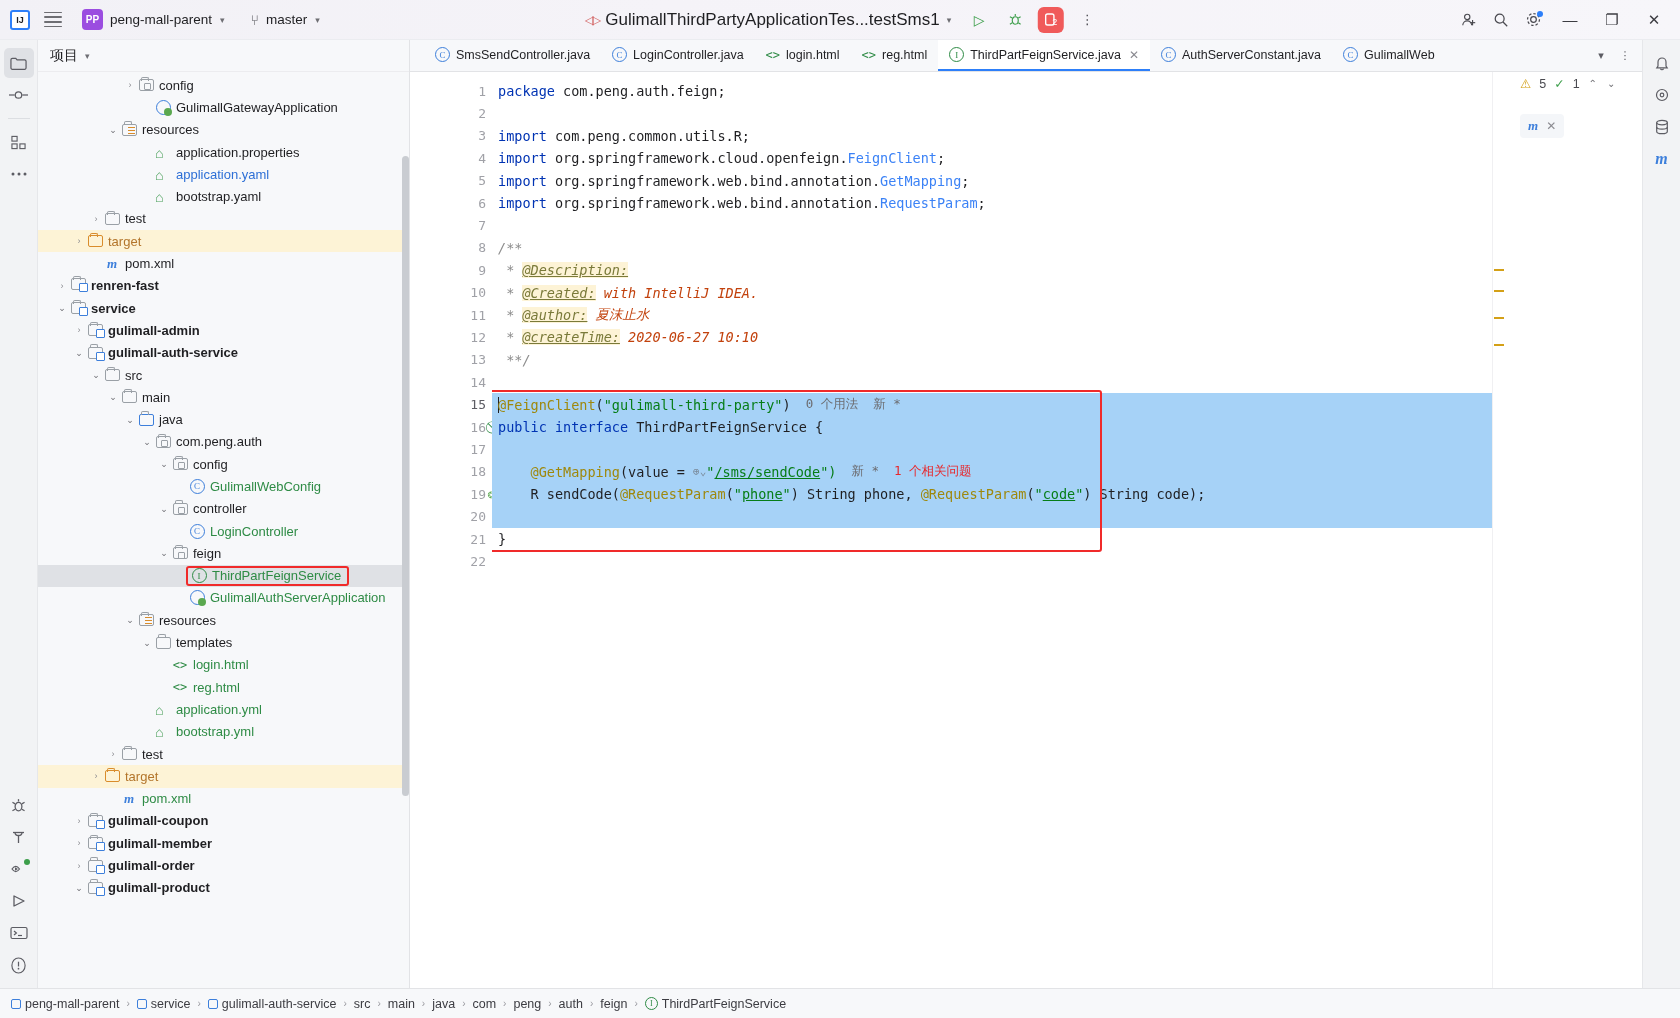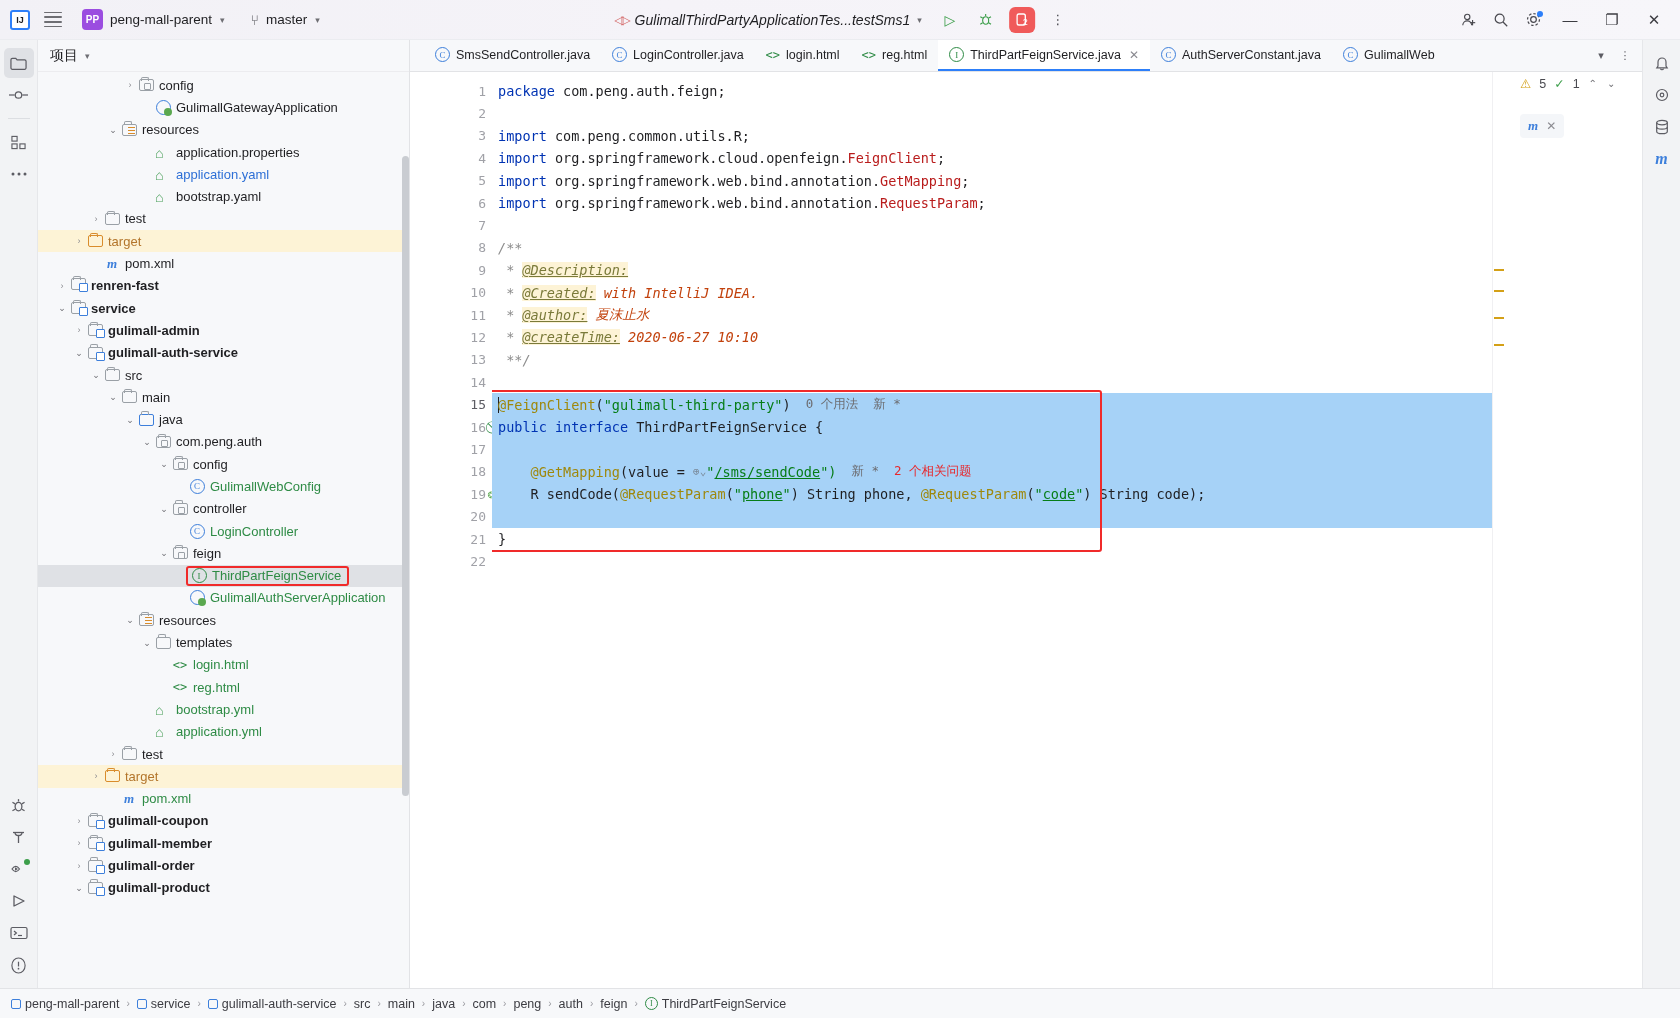--- a/index.html
+++ b/index.html
@@ -52,21 +52,21 @@
   .chev { color: #6e6e73; font-size: 9px; margin-left: 1px; }
   .vcs-chip { display: flex; align-items: center; gap: 7px; padding: 3px 6px; border-radius: 5px; cursor: pointer; }
   .branch-ico { color: #5a5a60; font-size: 14px; line-height: 1; }
 
   .tb-center {
     position: absolute; left: 50%; transform: translateX(-50%);
     display: flex; align-items: center; gap: 6px;
   }
   .runcfg { display: flex; align-items: center; gap: 6px; padding: 3px 7px; border-radius: 5px; cursor: pointer; }
   .runcfg-ico { color: #d46a6a; font-size: 12px; letter-spacing: -2px; }
-  .runcfg-txt { font-size: 14px; color: #1f1f22; font-style: italic; }
+  .runcfg-txt { font-size: 17px; color: #1f1f22; }
 
   .tb-right { margin-left: auto; display: flex; align-items: center; gap: 2px; }
   .tbtn {
     width: 30px; height: 28px; border-radius: 5px;
     display: flex; align-items: center; justify-content: center;
     cursor: pointer; position: relative; color: #4a4a50;
   }
   .tbtn.run { color: #3c9e4a; font-size: 14px; }
   .tbtn.debug { color: #3c9e4a; }
   .badge-red {
@@ -232,21 +232,21 @@
 
   .codewrap { flex: 1; position: relative; min-width: 0; padding-top: 8px; overflow: hidden; }
   .cline {
     height: 22.4px; display: flex; align-items: center;
     font-family: "DejaVu Sans Mono", monospace; font-size: 13.5px;
     white-space: pre; color: #1f1f22; padding-left: 6px;
   }
   .cline.hl-sel { background: #a6d2f7; }
 
   .kw { color: #0033b3; font-weight: normal; }
-  .cls { color: #b91c1c; }
+  .cls { color: #3b82f6; }
   .str { color: #067d17; }
   .anno { color: #9e880d; }
   .cmt { color: #8c8c8c; font-style: italic; }
   .jtag { color: #7a7a3a; font-style: italic; background: #fdf3d6; text-decoration: underline; }
   .jval { color: #c2410c; font-style: italic; }
   .hint { color: #6c6c70; font-size: 12.5px; }
   .hint-red { color: #e8262a; font-size: 12.5px; }
   .ulink { text-decoration: underline; color: #067d17; }
   .ulinkp { text-decoration: underline; color: #067d17; }
   .globe { color: #7a8a9a; font-size: 11px; }
@@ -748,31 +748,31 @@
               <span class="tlabel green">reg.html</span>
             </span>
           </div>
           <div class="trow">
             <span style="width: 102px; min-width: 102px;"></span>
             <span class="arrow"></span>
             <span style="display: inline-flex; align-items: center;">
               <span class="ticon">
                 <span class="g-yaml"></span>
               </span>
+              <span class="tlabel green">application.yml</span>
+            </span>
+          </div>
+          <div class="trow">
+            <span style="width: 102px; min-width: 102px;"></span>
+            <span class="arrow"></span>
+            <span style="display: inline-flex; align-items: center;">
+              <span class="ticon">
+                <span class="g-yaml"></span>
+              </span>
               <span class="tlabel green">bootstrap.yml</span>
-            </span>
-          </div>
-          <div class="trow">
-            <span style="width: 102px; min-width: 102px;"></span>
-            <span class="arrow"></span>
-            <span style="display: inline-flex; align-items: center;">
-              <span class="ticon">
-                <span class="g-yaml"></span>
-              </span>
-              <span class="tlabel green">application.yml</span>
             </span>
           </div>
           <div class="trow">
             <span style="width: 68px; min-width: 68px;"></span>
             <span class="arrow">›</span>
             <span style="display: inline-flex; align-items: center;">
               <span class="ticon">
                 <span class="g-folder"></span>
               </span>
               <span class="tlabel">test</span>
@@ -981,21 +981,21 @@
             <div class="cline"><span class="cmt">/**</span></div>
             <div class="cline"><span class="cmt"> * </span><span class="jtag">@Description:</span></div>
             <div class="cline"><span class="cmt"> * </span><span class="jtag">@Created:</span><span class="jval"> with IntelliJ IDEA.</span></div>
             <div class="cline"><span class="cmt"> * </span><span class="jtag">@author:</span><span class="jval"> 夏沫止水</span></div>
             <div class="cline"><span class="cmt"> * </span><span class="jtag">@createTime:</span><span class="jval"> 2020-06-27 10:10</span></div>
             <div class="cline"><span class="cmt"> **/</span></div>
             <div class="cline">&nbsp;</div>
             <div class="cline hl-sel" style="padding-right: 0px;"><span class="caret"></span><span class="anno">@FeignClient</span><span>(</span><span class="str">"gulimall-third-party"</span><span>)</span><span class="hint">  0 个用法  新 *</span></div>
             <div class="cline hl-sel" style="padding-right: 0px;"><span class="kw">public interface </span><span>ThirdPartFeignService {</span></div>
             <div class="cline hl-sel" style="padding-right: 0px;">&nbsp;</div>
-            <div class="cline hl-sel" style="padding-right: 0px;"><span>    </span><span class="anno">@GetMapping</span><span>(value = </span><span class="globe">⊕⌄</span><span class="str">"</span><span class="ulink">/sms/sendCode</span><span class="str">")</span><span class="hint">  新 *</span><span class="hint-red">  2 个相关问题</span></div>
+            <div class="cline hl-sel" style="padding-right: 0px;"><span>    </span><span class="anno">@GetMapping</span><span>(value = </span><span class="globe">⊕⌄</span><span class="str">"</span><span class="ulink">/sms/sendCode</span><span class="str">")</span><span class="hint">  新 *</span><span class="hint-red">  1 个相关问题</span></div>
             <div class="cline hl-sel" style="padding-right: 0px;"><span>    R </span><span>sendCode</span><span>(</span><span class="anno">@RequestParam</span><span>(</span><span class="str">"</span><span class="ulinkp">phone</span><span class="str">"</span><span>) String phone, </span><span class="anno">@RequestParam</span><span>(</span><span class="str">"</span><span class="ulinkp">code</span><span class="str">"</span><span>) String code);</span></div>
             <div class="cline hl-sel" style="padding-right: 0px;">&nbsp;</div>
             <div class="cline"><span>}</span></div>
             <div class="cline">&nbsp;</div>
             <div class="redsel" style="left: -4px; top: 317.6px; right: 390px; height: 162.8px;"></div>
         </div>
         <div class="marker-col">
           <div class="mk" style="top:197px;background:#d4a017"></div>
           <div class="mk" style="top:218px;background:#d4a017"></div>
           <div class="mk" style="top:245px;background:#d4a017"></div>

